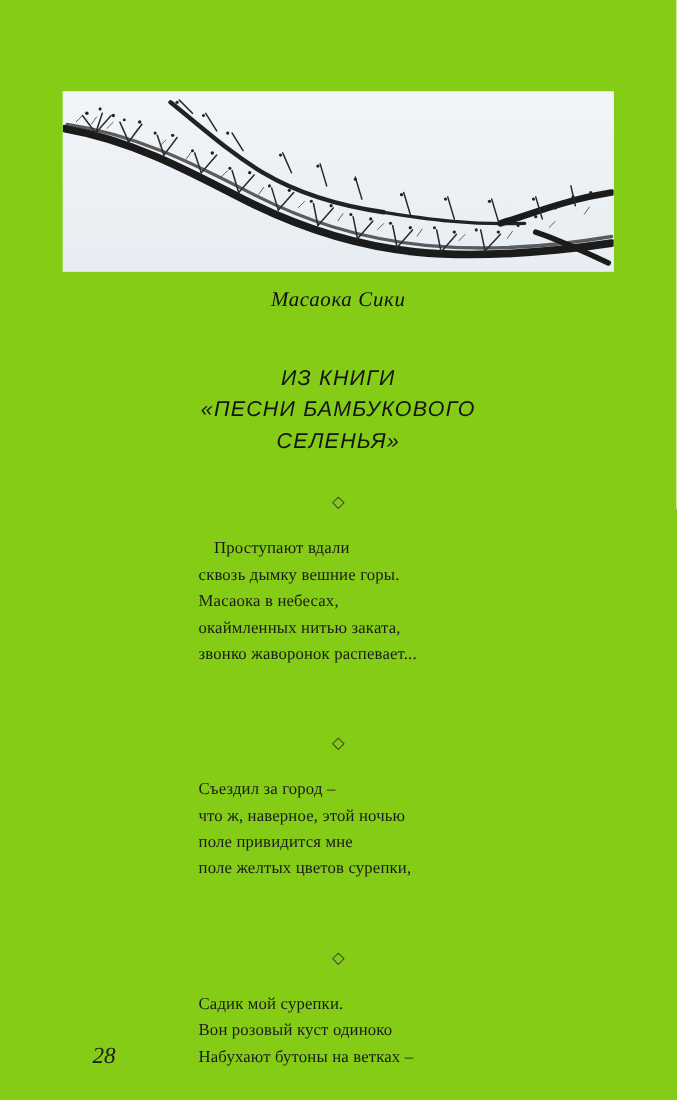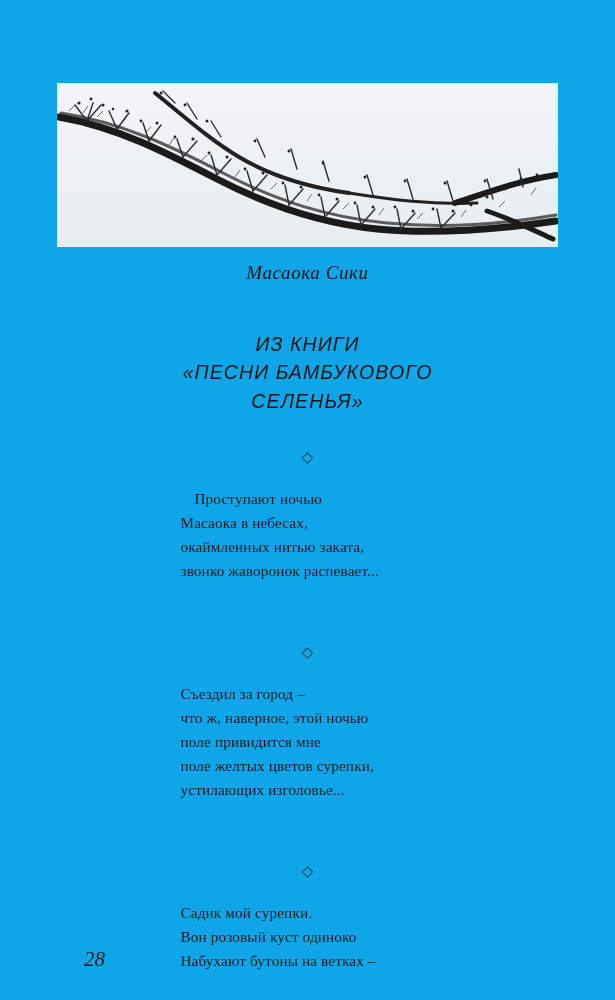--- a/index.html
+++ b/index.html
@@ -12,21 +12,21 @@
     height: 1000px;
     position: relative;
     font-family: "Liberation Serif", serif;
     color: #1a1a1a;
     overflow: hidden;
   }
 
   .page {
     position: absolute;
     inset: 0;
-    background: #0ea5e9;
+    background: #84cc16;
   }
 
   
   .illustration {
     position: absolute;
     left: 57px;
     top: 83px;
     width: 501px;
     height: 164px;
     background: #eef2f6;
@@ -242,35 +242,35 @@
     <span class="tline">ИЗ КНИГИ</span>
     <span class="tline">«ПЕСНИ БАМБУКОВОГО</span>
     <span class="tline">СЕЛЕНЬЯ»</span>
   </div>
 
   <div class="poems">
 
     <div class="poem">
       <div class="diamond">◇</div>
       <div class="verse">
-        <span class="vline indent">Проступают ночью</span>
+        <span class="vline indent">Проступают вдали</span>
+        <span class="vline">сквозь дымку вешние горы.</span>
         <span class="vline">Масаока в небесах,</span>
         <span class="vline">окаймленных нитью заката,</span>
         <span class="vline">звонко жаворонок распевает...</span>
       </div>
     </div>
 
     <div class="poem">
       <div class="diamond">◇</div>
       <div class="verse">
         <span class="vline">Съездил за город –</span>
         <span class="vline">что ж, наверное, этой ночью</span>
         <span class="vline">поле привидится мне</span>
         <span class="vline">поле желтых цветов сурепки,</span>
-        <span class="vline">устилающих изголовье...</span>
       </div>
     </div>
 
     <div class="poem">
       <div class="diamond">◇</div>
       <div class="verse">
         <span class="vline">Садик мой сурепки.</span>
         <span class="vline">Вон розовый куст одиноко</span>
         <span class="vline">Набухают бутоны на ветках –</span>
 

